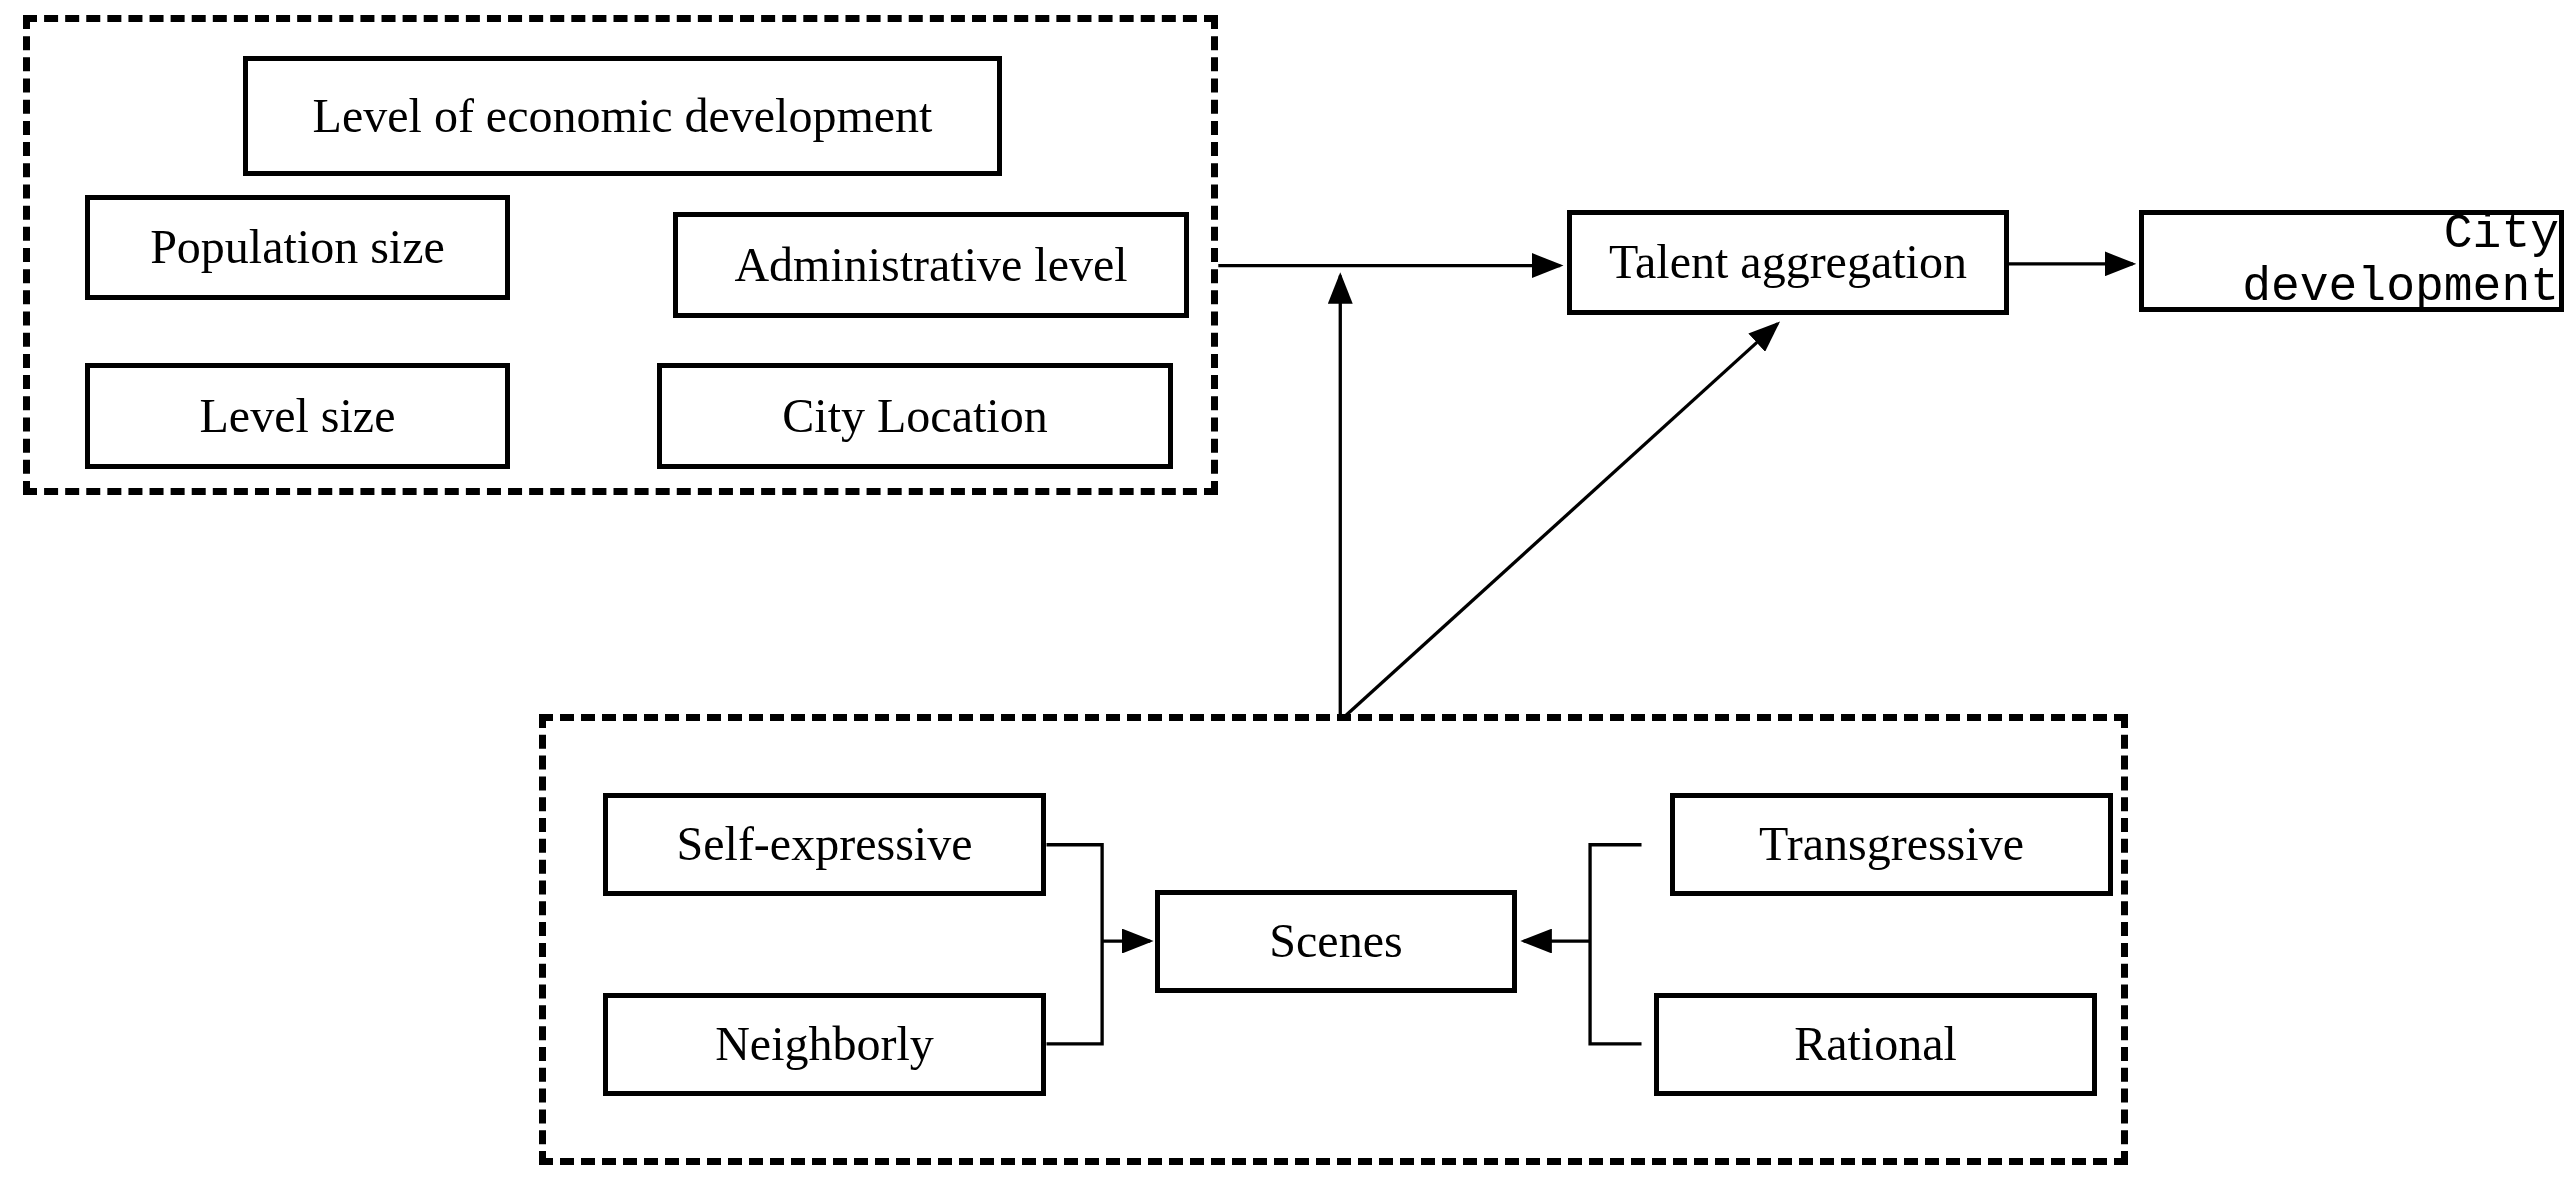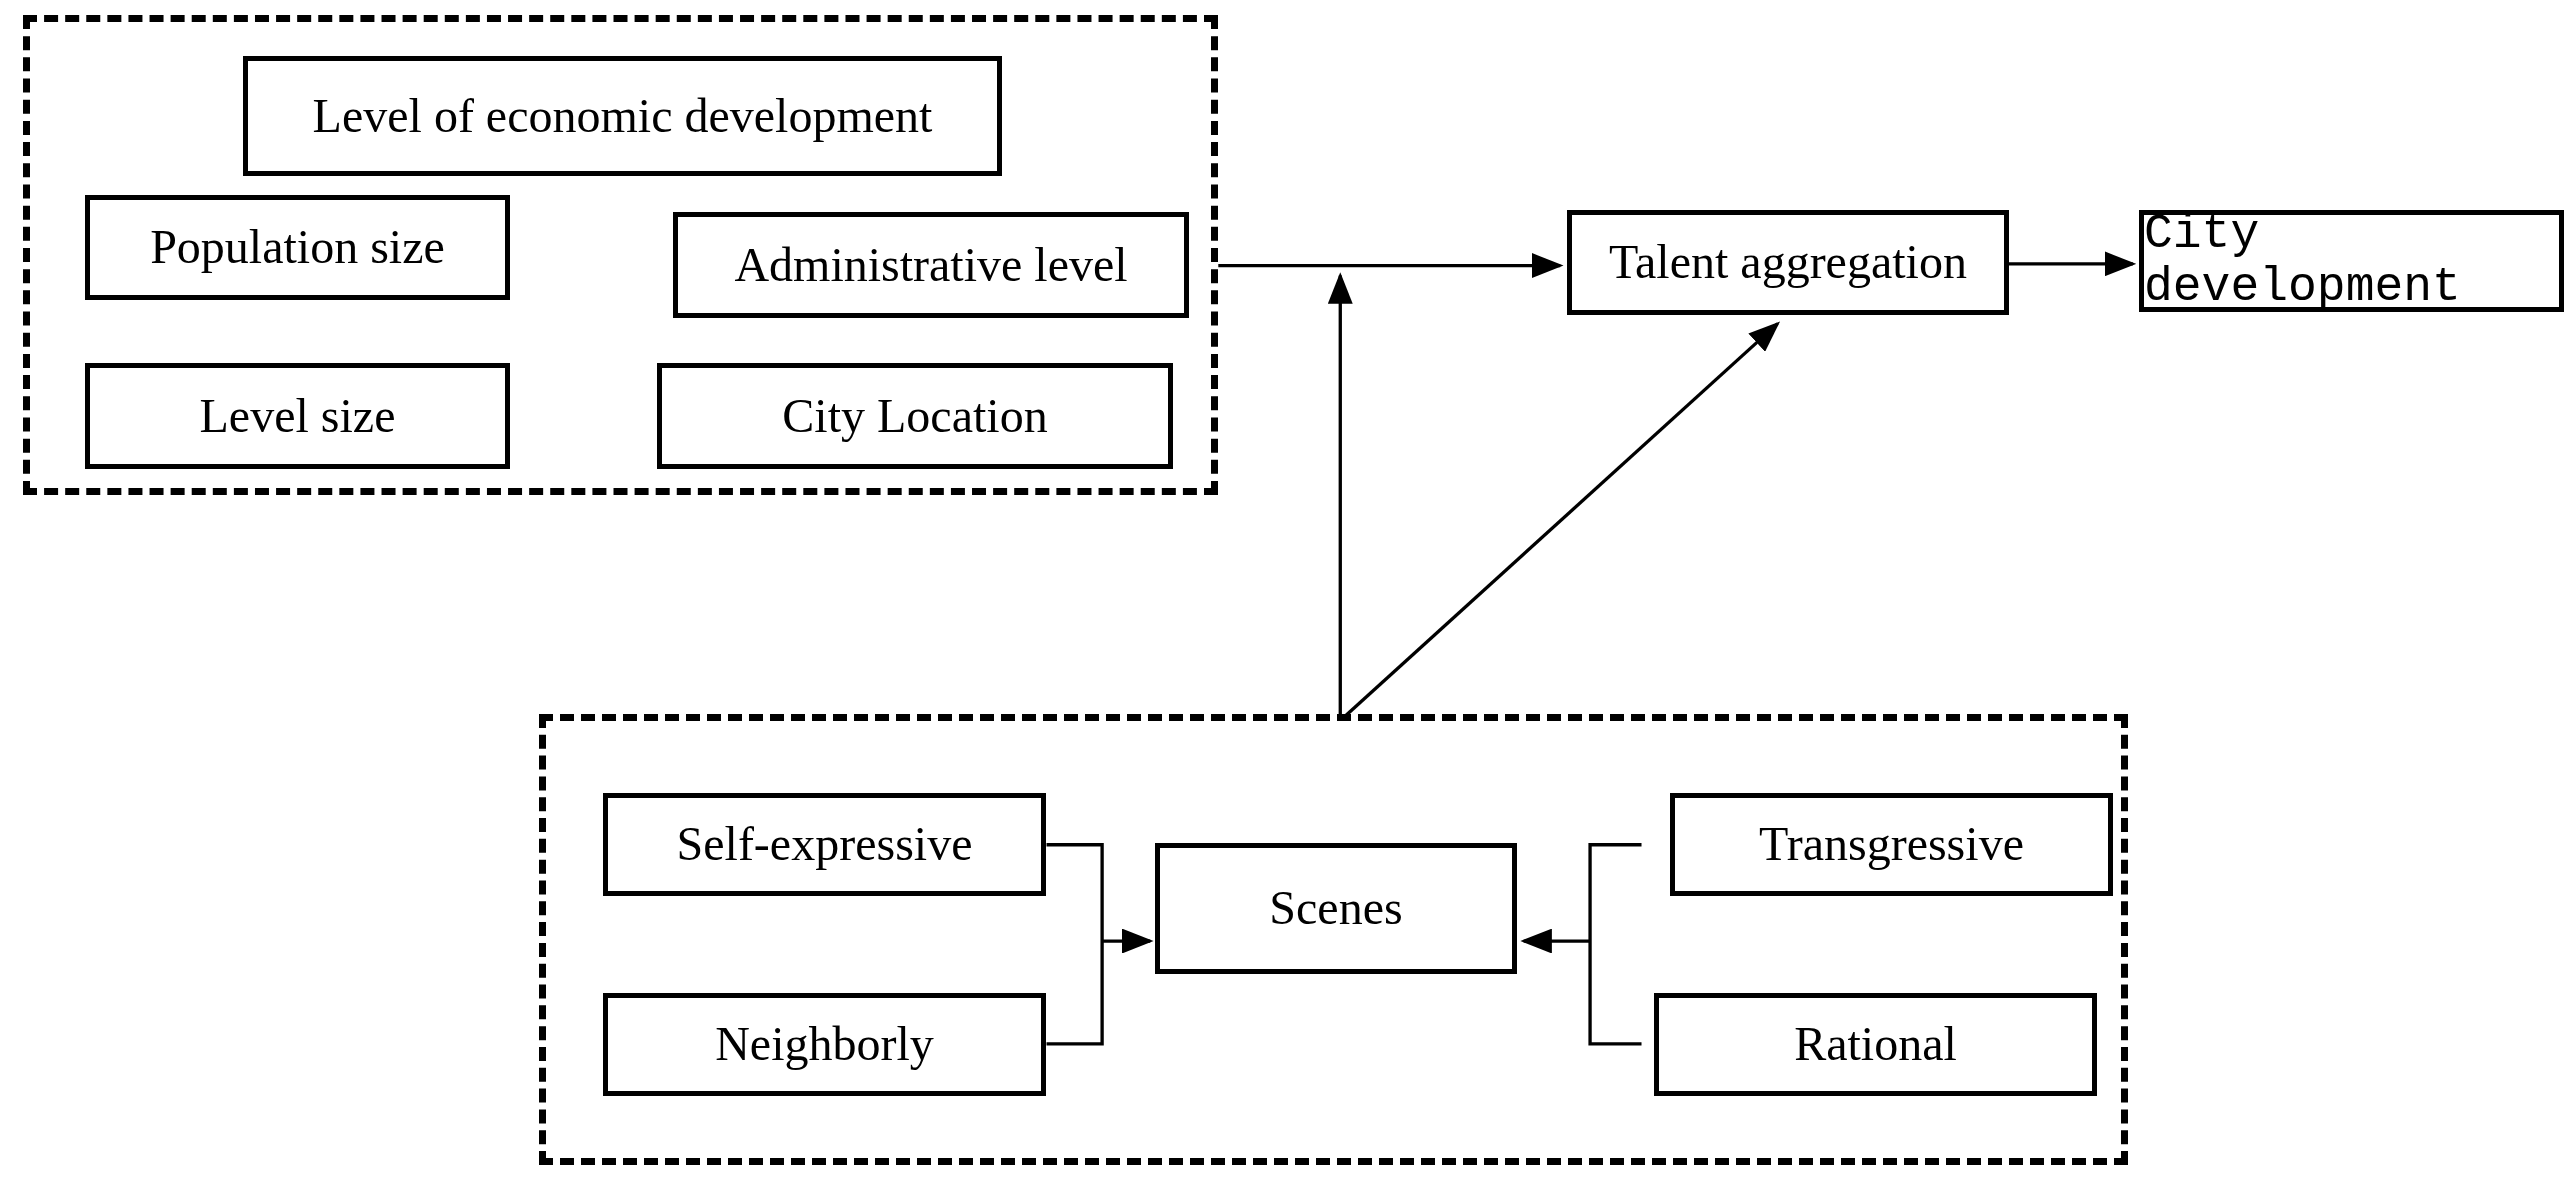--- a/index.html
+++ b/index.html
@@ -13,21 +13,21 @@
     overflow: hidden;
   }
   .node {
     position: absolute;
     box-sizing: border-box;
     border: 5px solid #000000;
     background: #ffffff;
     display: flex;
     align-items: center;
     justify-content: center;
-    text-align: left;
+    text-align: right;
     font-size: 48px;
     line-height: 1.1;
     z-index: 2;
   }
   .group {
     position: absolute;
     box-sizing: border-box;
     border: 7.5px dashed #000000;
     background: transparent;
     z-index: 1;
@@ -48,21 +48,21 @@
   #node-population    { left: 85px;  top: 195px;  width: 425px; height: 105px; }
   #node-admin         { left: 657px;  top: 212px;  width: 516px; height: 106px; margin-left: 16px; }
   #node-city-size     { left: 85px;  top: 363px;  width: 425px; height: 106px; }
   #node-city-location { left: 657px;  top: 363px;  width: 516px; height: 106px; }
 
   #node-talent        { left: 1567px; top: 210px;  width: 442px; height: 105px; }
   #node-city-dev      { left: 2139px; top: 210px;  width: 425px; height: 102px; font-family: Liberation Mono, monospace; }
 
   #node-self-expressive { left: 603px;  top: 793px;  width: 443px; height: 103px; }
   #node-neighborly      { left: 603px;  top: 993px; width: 443px; height: 103px; }
-  #node-scenes          { left: 1155px; top: 843px; width: 362px; height: 131px; }
+  #node-scenes          { left: 1155px; top: 890px; width: 362px; height: 103px; }
   #node-transgressive   { left: 1642px; top: 793px;  width: 443px; height: 103px; margin-left: 28px; }
   #node-rational        { left: 1642px; top: 993px; width: 443px; height: 103px; margin-left: 12px; }
 </style>
 </head>
 <body>
 
 <div id="canvas">
 
   <div class="group" id="group-city-attributes"></div>
   <div class="group" id="group-scenes"></div>

